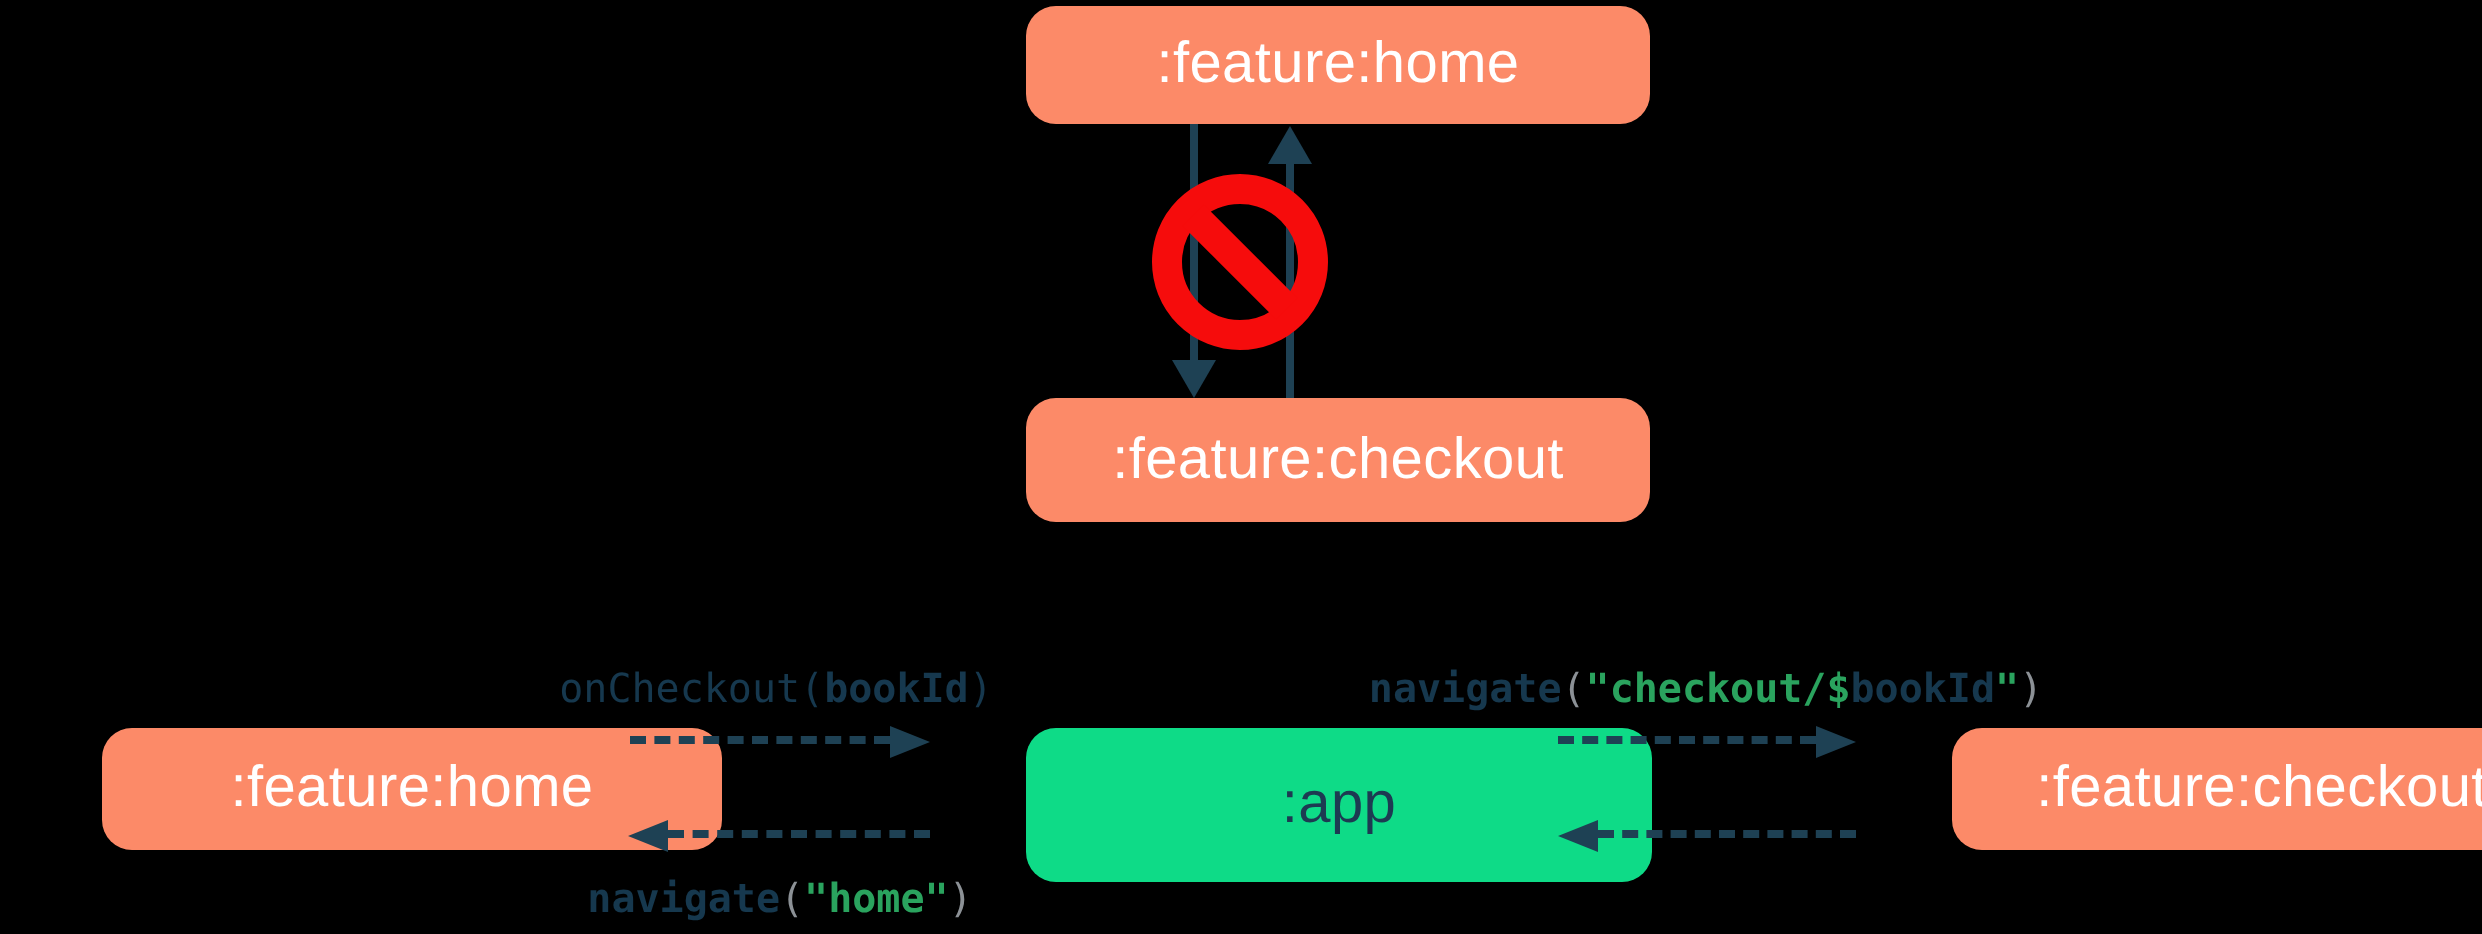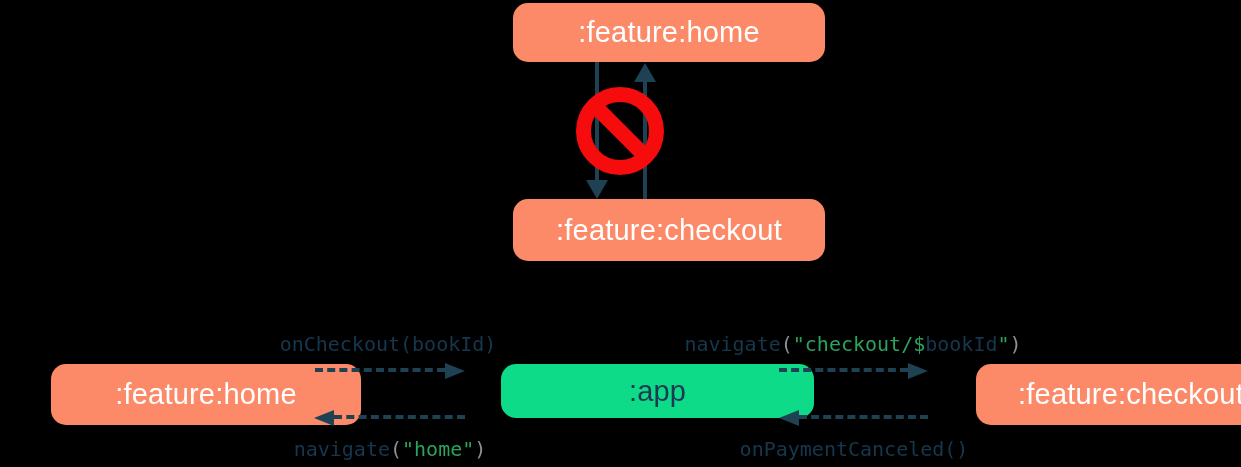--- a/index.html
+++ b/index.html
@@ -22,21 +22,21 @@
     font-size:29px;
     letter-spacing:0.2px;
     margin-left:48px;
   }
   .module-box{ background:var(--module-box,#fc8a68); color:var(--module-text,#fff); }
   .app-box{ background:var(--app-box,#0edb87); color:var(--app-text,#1d3a52); }
 
   #top-home      { left:465px; top:3px;   width:312px; height:59px; }
   #top-checkout  { left:465px; top:199px; width:312px; height:62px; }
   #bottom-home   { left:3px;   top:364px; width:310px; height:61px; }
-  #bottom-app    { left:453px; top:364px; width:313px; height:54px; }
+  #bottom-app    { left:465px; top:364px; width:313px; height:77px; }
   #bottom-checkout{ left:928px; top:364px; width:310px; height:61px; }
 
   
   .vline{ position:absolute; width:4px; background:var(--arrow,#1e4154); }
   #line-down{ left:595px; top:62px;  height:119px; }
   #line-up  { left:643px; top:81px;  height:119px; }
   .head{ position:absolute; width:0; height:0; }
   .head-down{ border-left:11px solid transparent; border-right:11px solid transparent; border-top:19px solid var(--arrow,#1e4154); }
   .head-up  { border-left:11px solid transparent; border-right:11px solid transparent; border-bottom:19px solid var(--arrow,#1e4154); }
   #head-down{ left:586px; top:180px; }
@@ -81,21 +81,21 @@
     text-align:center;
   }
   #label-oncheckout       { left:238px; top:331px; width:300px; }
   #label-navigate-checkout{ left:653px; top:331px; width:400px; }
   #label-navigate-home    { left:240px; top:436px; width:300px; }
   #label-onpayment        { left:704px; top:436px; width:300px; }
 
   .code-navy { color:var(--code-navy,#16384e); }
   .code-green{ color:var(--code-green,#2aa35e); }
   .code-gray { color:var(--code-gray,#8c9196); }
-  .code-bold { font-weight:normal; }
+  .code-bold { font-weight:bold; }
 </style>
 </head>
 <body>
 
 <div id="canvas">
 
   <div class="box module-box" id="top-home">:feature:home</div>
 
   <div class="vline" id="line-down"></div>
   <div class="head head-down" id="head-down"></div>
@@ -126,15 +126,14 @@
 
   <div class="dash-line" id="line-onpayment"></div>
   <div class="head head-left" id="head-onpayment"></div>
 
   <div class="code-label" id="label-oncheckout"><span class="code-navy">onCheckout(</span><span class="code-navy code-bold">bookId</span><span class="code-navy">)</span></div>
 
   <div class="code-label" id="label-navigate-checkout"><span class="code-navy code-bold">navigate</span><span class="code-gray">(</span><span class="code-green code-bold">"checkout/$</span><span class="code-navy code-bold">bookId</span><span class="code-green code-bold">"</span><span class="code-gray">)</span></div>
 
   <div class="code-label" id="label-navigate-home"><span class="code-navy code-bold">navigate</span><span class="code-gray">(</span><span class="code-green code-bold">"home"</span><span class="code-gray">)</span></div>
 
-  <div class="code-label" id="label-onpayment"><span class="code-navy">onPaymentCanceled()</span></div>
 
 </div>
 
 </body></html>

